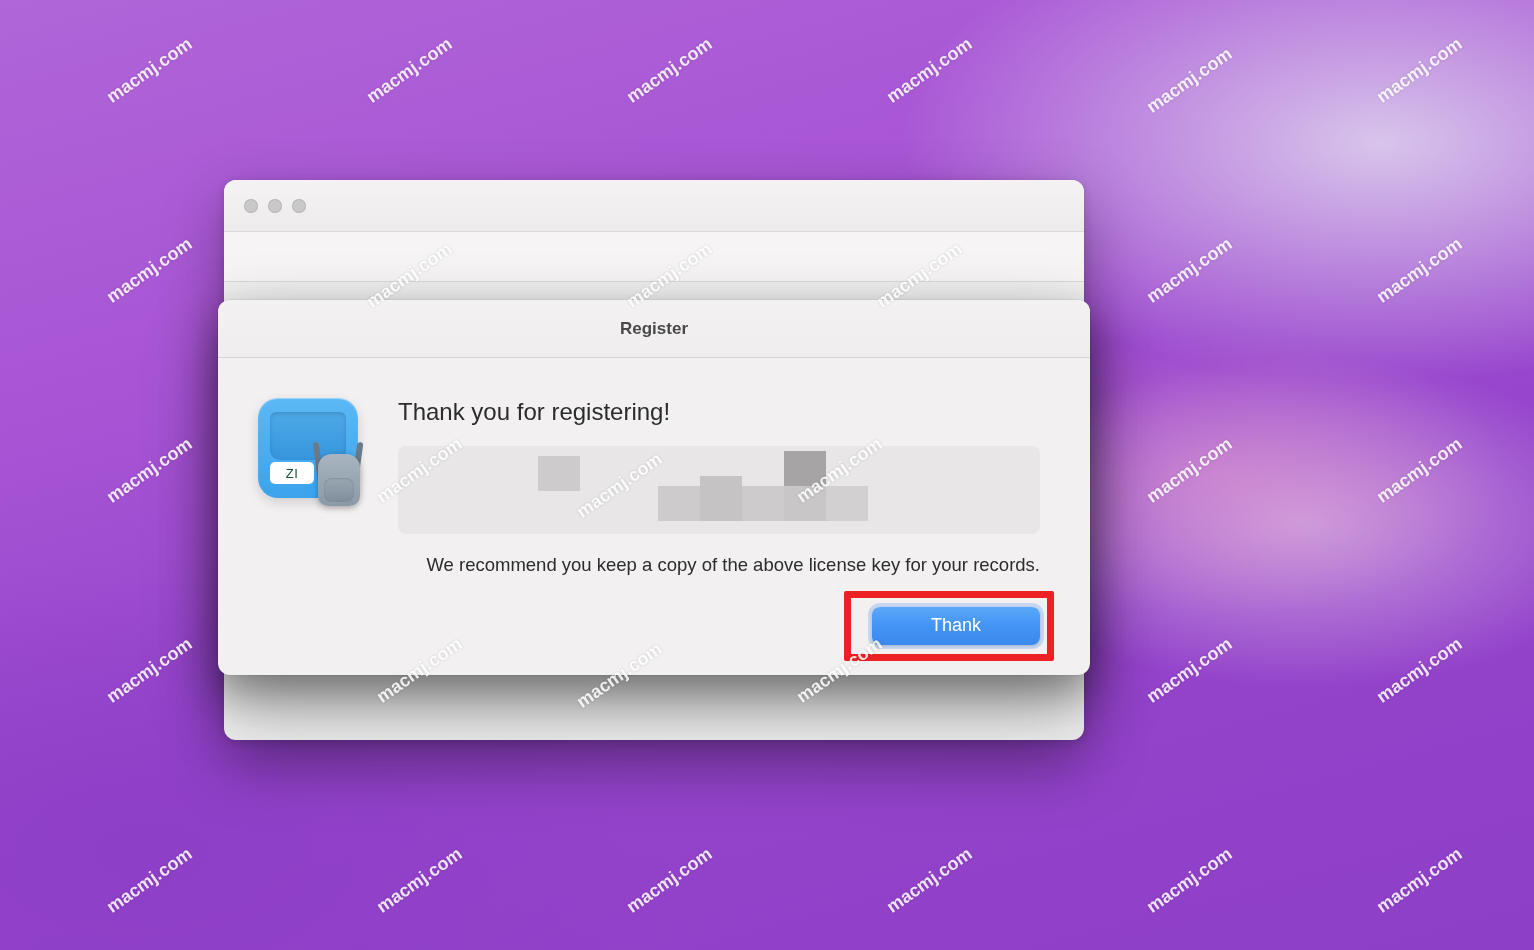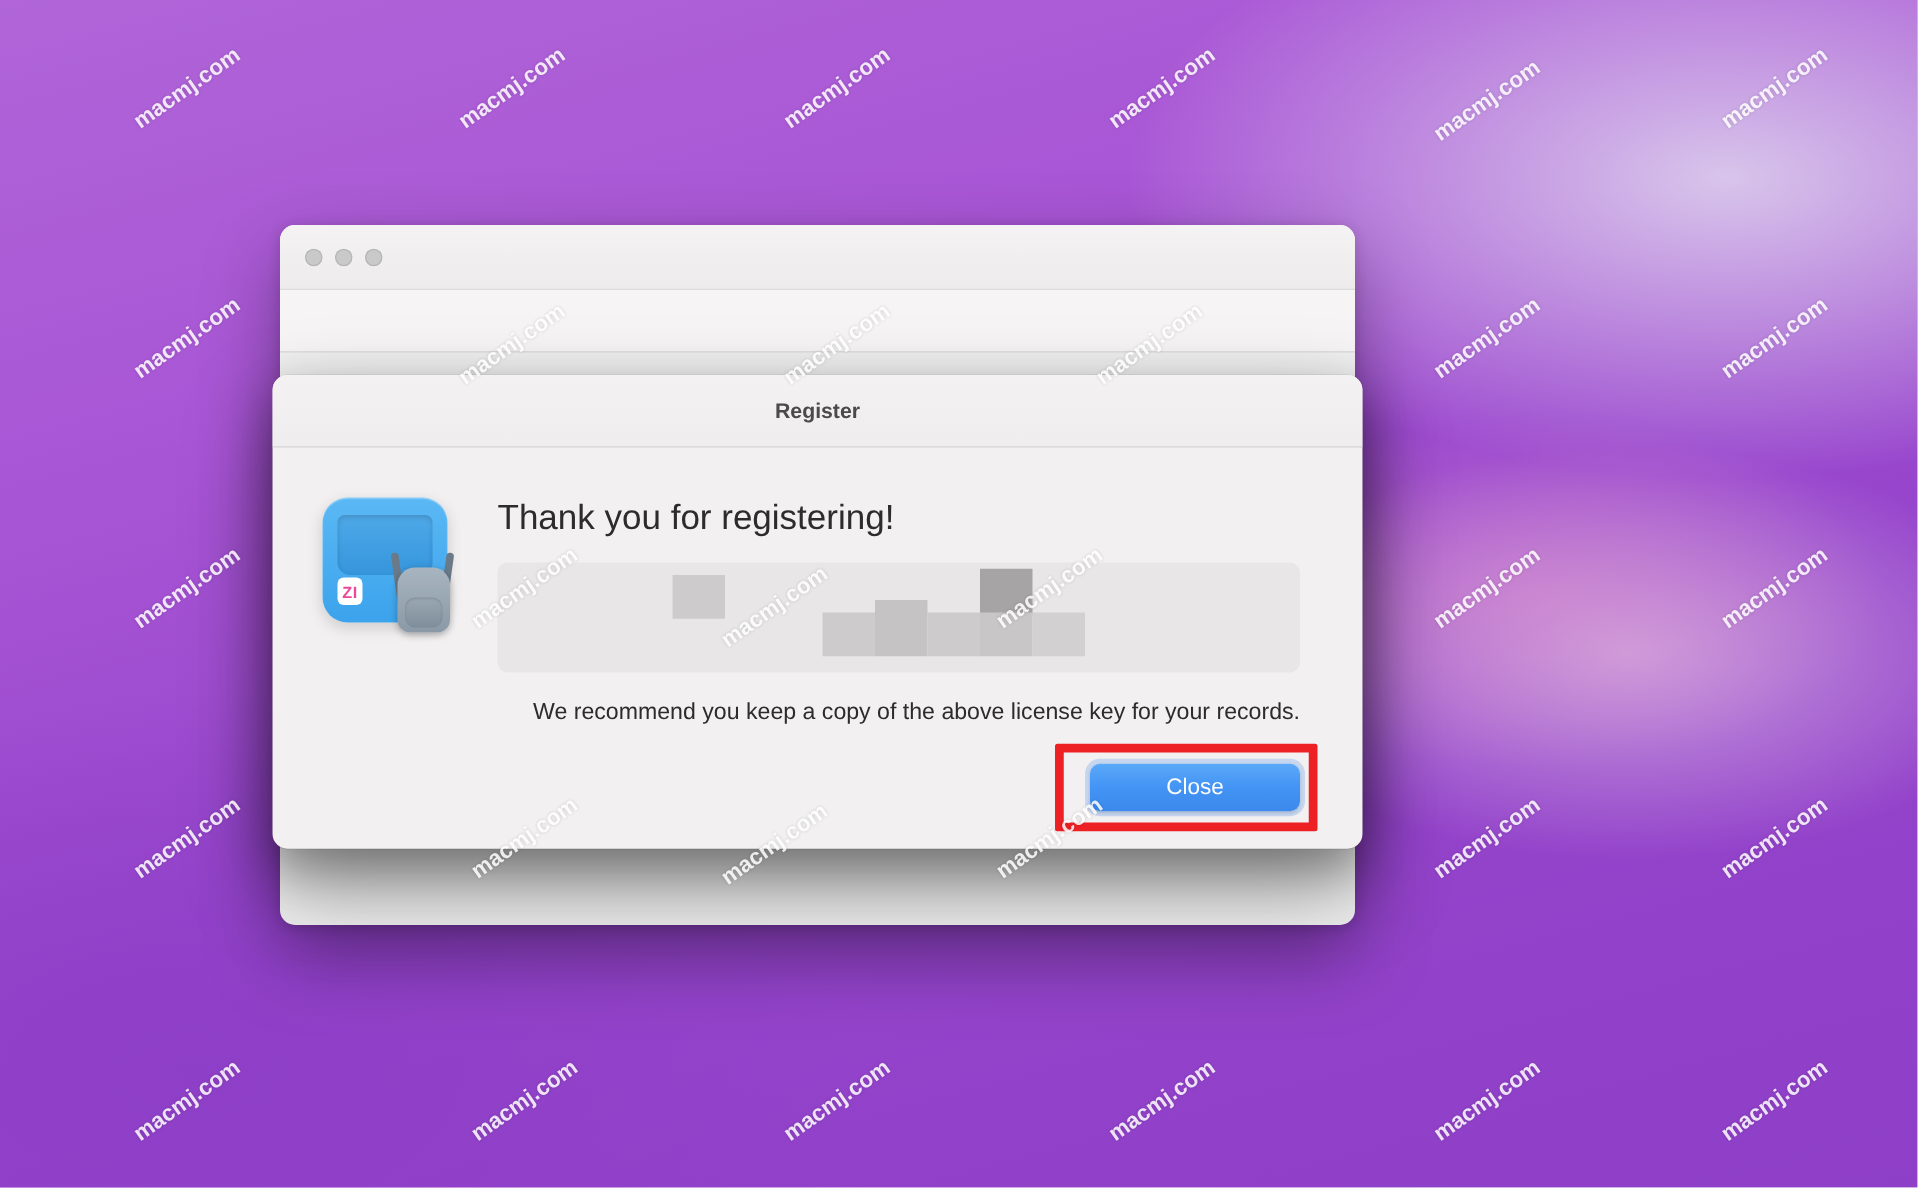--- a/index.html
+++ b/index.html
@@ -132,30 +132,30 @@
       width: 76px;
       height: 48px;
       background: linear-gradient(180deg, #4fa9e8 0%, #3595dc 100%);
       border-radius: 6px 6px 10px 10px;
       box-shadow: inset 0 2px 4px rgba(0,0,0,0.15);
     }
     .app-icon-label {
       position: absolute;
       bottom: 14px;
       left: 12px;
-      width: 20px;
+      width: 44px;
       height: 22px;
       background: white;
       border-radius: 5px;
       display: flex;
       align-items: center;
       justify-content: center;
       font-size: 13px;
-      font-weight: 700;
-      color: #ec4899;
+      font-weight: 400;
+      color: #14532d;
       letter-spacing: 0.5px;
     }
     .app-icon-backpack {
       position: absolute;
       right: -8px;
       bottom: -8px;
       width: 56px;
       height: 66px;
     }
     .backpack-body {
@@ -185,21 +185,21 @@
       background: #6b7a88;
       border-radius: 3px;
       top: 2px;
     }
     .bs-left { left: 6px; transform: rotate(-8deg); }
     .bs-right { right: 6px; transform: rotate(8deg); }
     .sheet-content {
       flex: 1;
     }
     .thank-you {
-      font-size: 28px;
+      font-size: 24px;
       color: #2c2c2c;
       margin-bottom: 20px;
       font-weight: 400;
     }
     .license-box {
       width: 100%;
       height: 88px;
       background: #e8e6e6;
       border-radius: 8px;
       position: relative;
@@ -331,15 +331,15 @@
         <div class="pixel-block pb4"></div>
         <div class="pixel-block pb5"></div>
         <div class="pixel-block pb6"></div>
         <div class="pixel-block pb7"></div>
       </div>
       <div class="recommend">We recommend you keep a copy of the above license key for your records.</div>
     </div>
   </div>
   <div class="sheet-footer">
     <div class="highlight-box"></div>
-    <button class="close-btn">Close</button>
+    <button class="close-btn">Thank</button>
   </div>
 </div>
 
 </body></html>

